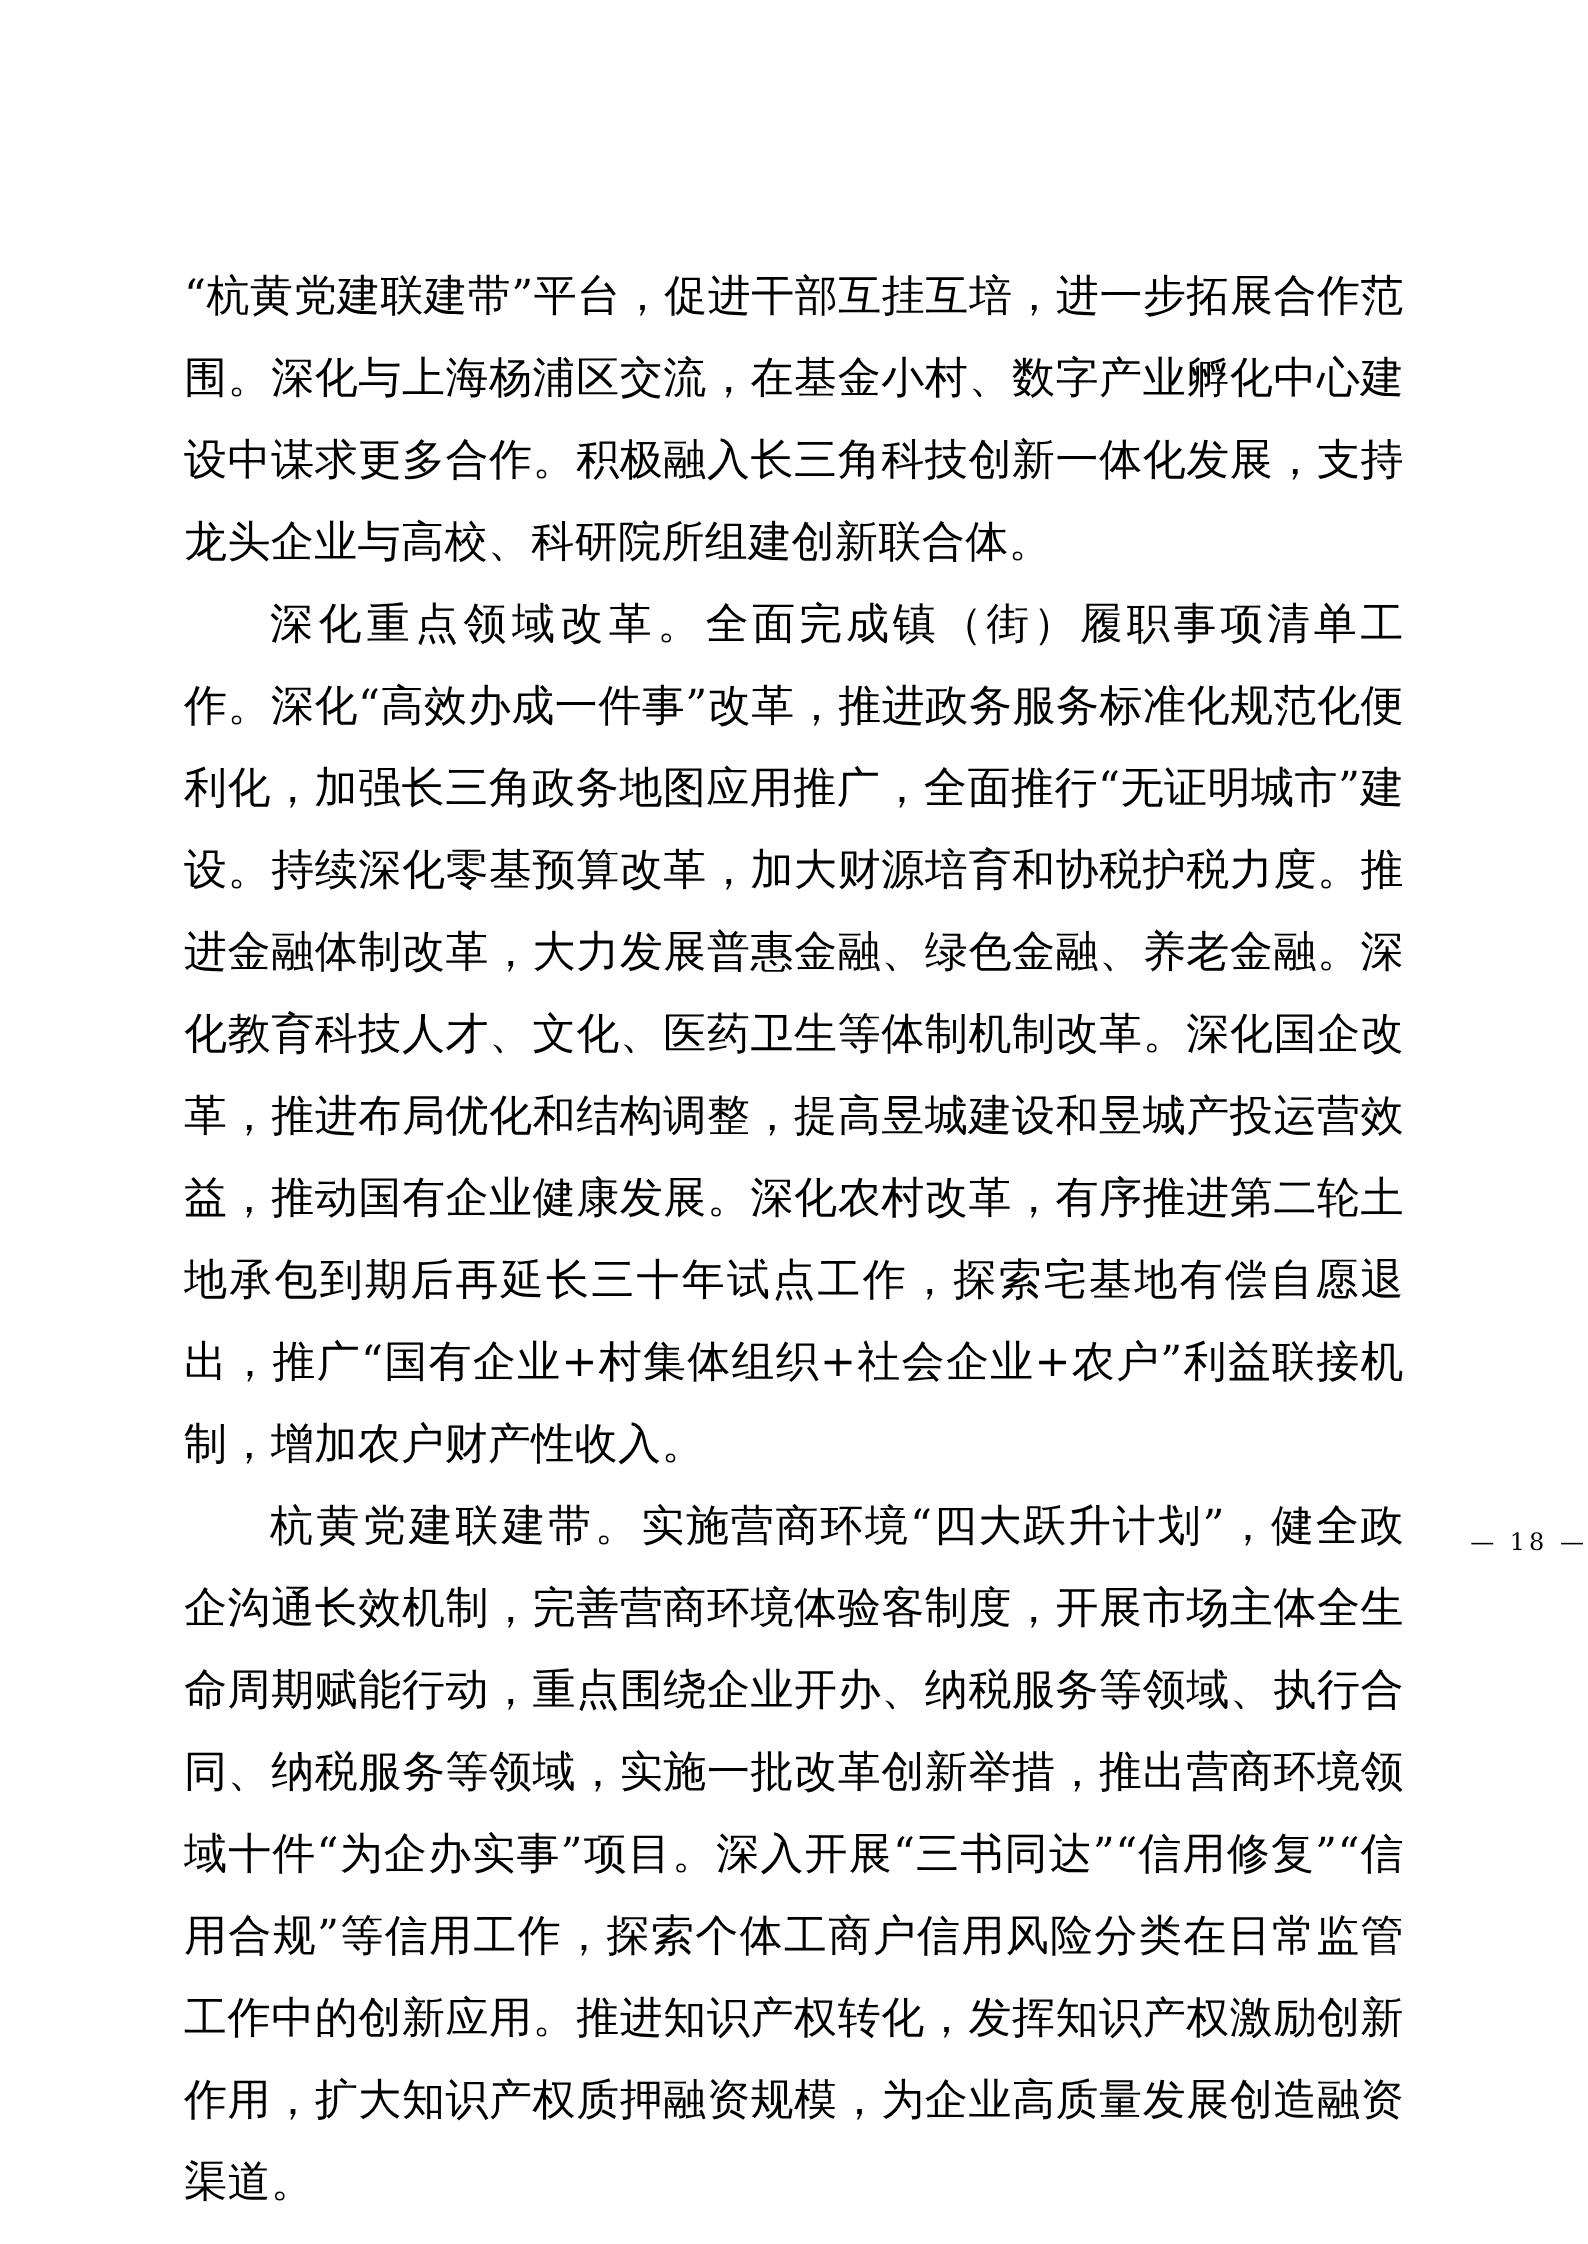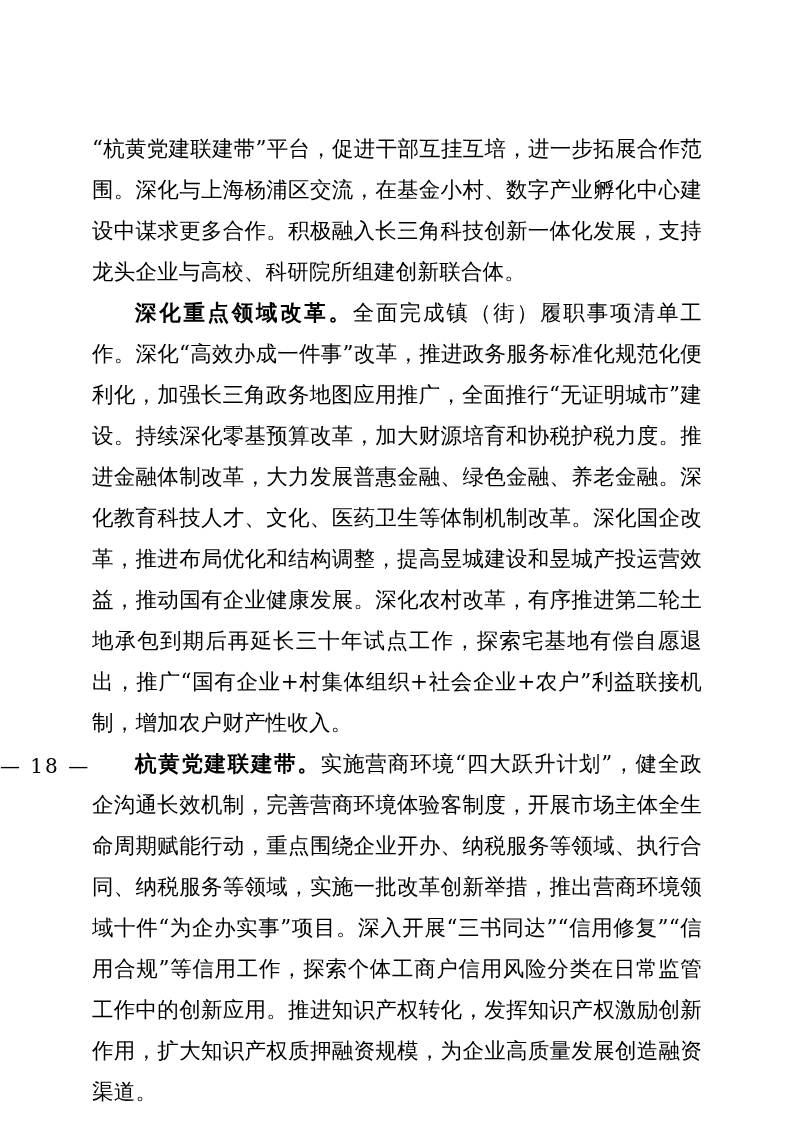--- a/index.html
+++ b/index.html
@@ -32,31 +32,31 @@
     line-height: 41px;
     text-align: justify;
     text-justify: inter-ideograph;
     letter-spacing: 0.2px;
     font-family: "DejaVu Serif", "Liberation Serif", serif;
   }
   p.para.indent {
     text-indent: 43px;
   }
   .lead {
-    font-weight: bold;
+    font-weight: normal;
     font-family: "DejaVu Sans", "Liberation Sans", sans-serif;
     letter-spacing: 1px;
   }
   .footer {
     position: absolute;
     left: 0;
     right: 0;
     bottom: 108px;
-    text-align: left;
-    font-size: 20px;
+    text-align: right;
+    font-size: 12px;
     font-family: "DejaVu Serif", "Liberation Serif", serif;
     letter-spacing: 2px;
   }
 </style>
 </head>
 <body>
 
 <div class="page">
   <div class="doc-body">
 

